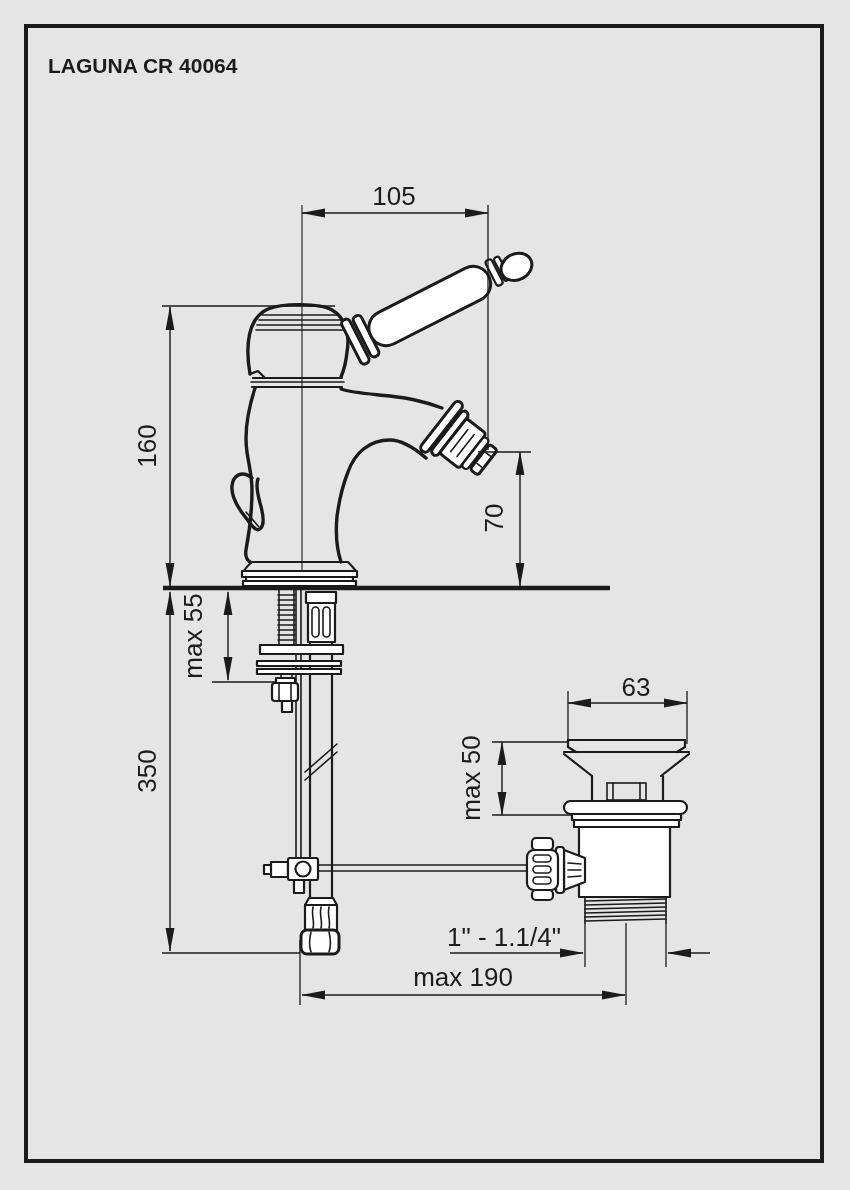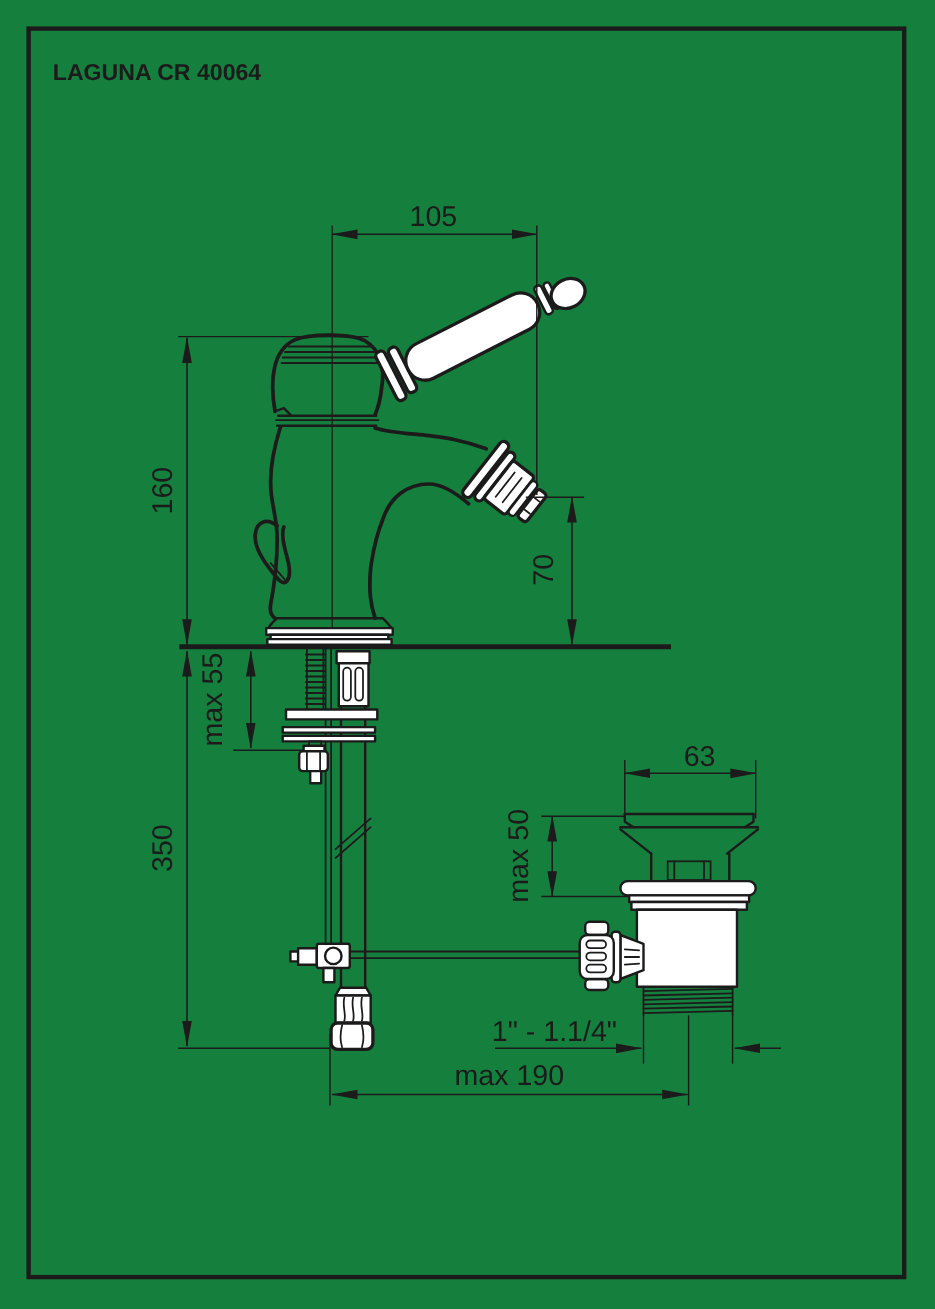--- a/index.html
+++ b/index.html
@@ -1,19 +1,19 @@
 <!DOCTYPE html>
 <html><head>
 <meta charset="utf-8">
 <style>
   html,body{margin:0;padding:0;background:#ffffff;}
   .page{
     position:relative;
     width:850px;height:1190px;
-    background:#15803d;
+    background:#e5e5e5;
     font-family:"Liberation Sans", sans-serif;
     overflow:hidden;
   }
   svg{display:block;}
   text{fill:#1b1b1b;}
   .dimtxt{font-size:26px;font-family:"Liberation Sans",sans-serif;}
   .titletxt{font-size:21px;font-weight:600;font-family:"Liberation Sans",sans-serif;}
   .outline{stroke:#1b1b1b;fill:none;stroke-width:3.4;stroke-linecap:round;stroke-linejoin:round;}
   .outline2{stroke:#1b1b1b;fill:none;stroke-width:2.2;stroke-linecap:round;stroke-linejoin:round;}
   .fine{stroke:#1b1b1b;fill:none;stroke-width:1.6;stroke-linecap:round;}

